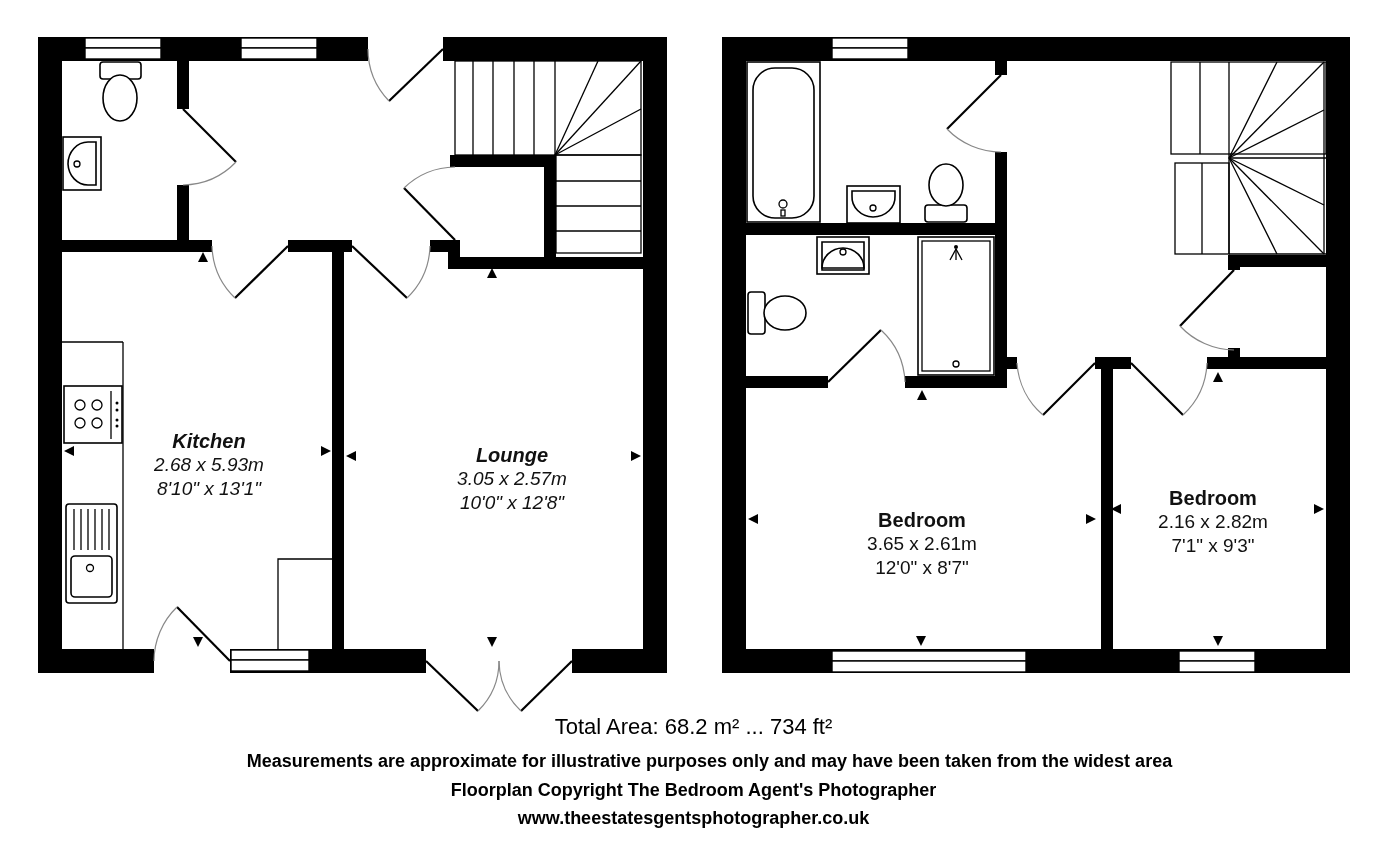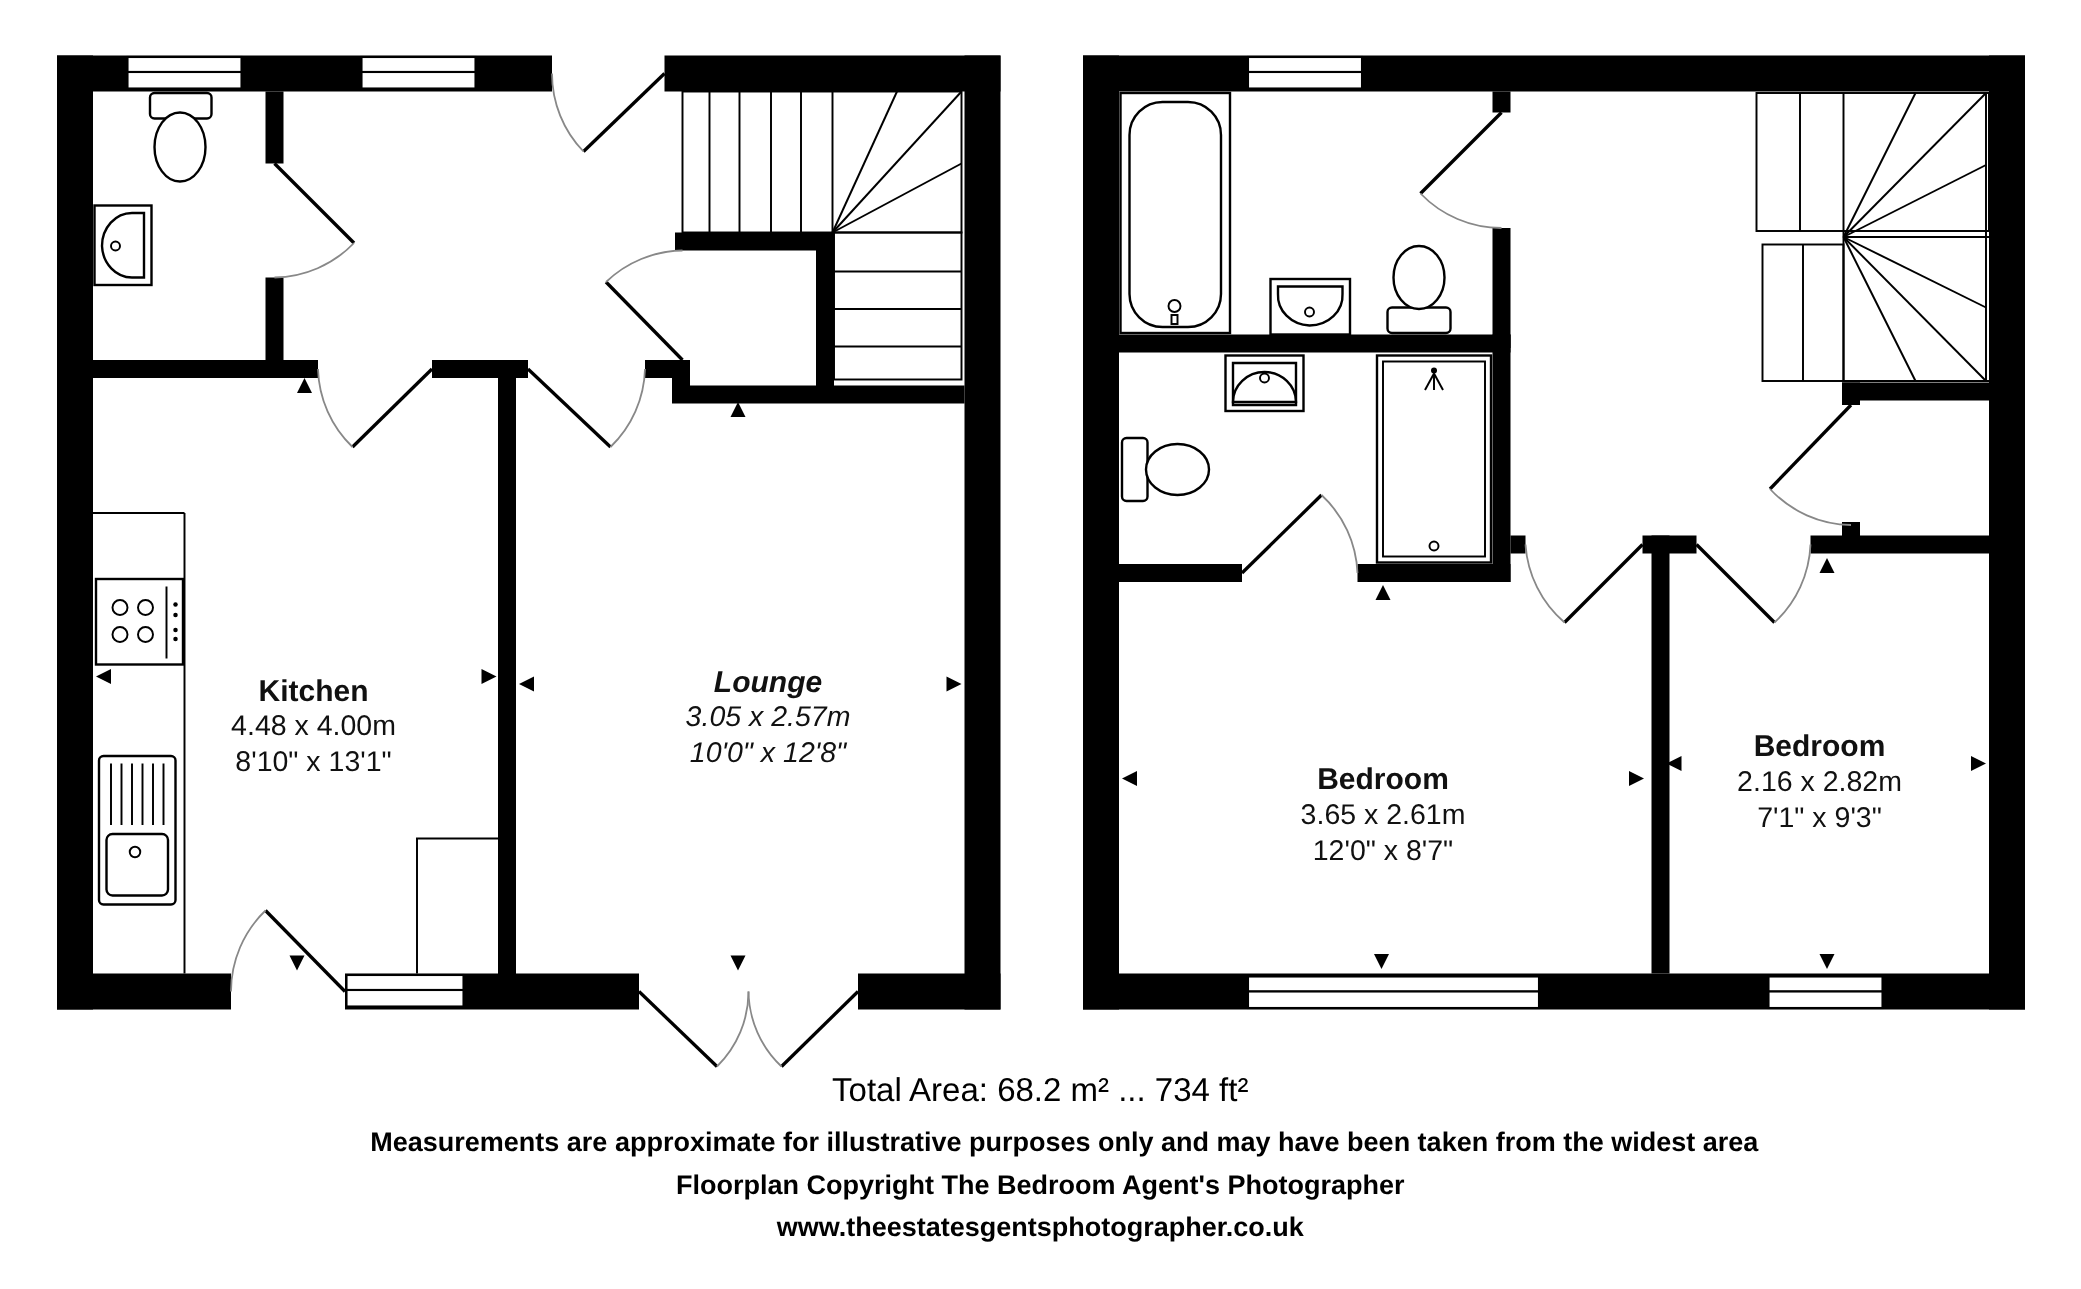--- a/index.html
+++ b/index.html
@@ -279,23 +279,23 @@
     <polygon class="tri" points="1213,382 1218,372 1223,382"></polygon>
     <polygon class="tri" points="758,514 748,519 758,524"></polygon>
     <polygon class="tri" points="1086,514 1096,519 1086,524"></polygon>
     <polygon class="tri" points="1121,504 1111,509 1121,514"></polygon>
     <polygon class="tri" points="1314,504 1324,509 1314,514"></polygon>
     <polygon class="tri" points="916,636 921,646 926,636"></polygon>
     <polygon class="tri" points="1213,636 1218,646 1223,636"></polygon>
   </g>
 </svg>
 
-<div class="room-label" style="left:209px; top:449px;">
+<div class="room-label" style="left:209px; top:429px;font-style:italic;">
   <div class="room-name">Kitchen</div>
-  <div class="room-dim">4.48 x 4.00m</div>
+  <div class="room-dim">2.68 x 5.93m</div>
   <div class="room-dim">8'10" x 13'1"</div>
 </div>
 <div class="room-label" style="left:512px; top:443px;font-style:italic;">
   <div class="room-name">Lounge</div>
   <div class="room-dim">3.05 x 2.57m</div>
   <div class="room-dim">10'0" x 12'8"</div>
 </div>
 <div class="room-label" style="left:922px; top:508px;">
   <div class="room-name">Bedroom</div>
   <div class="room-dim">3.65 x 2.61m</div>

